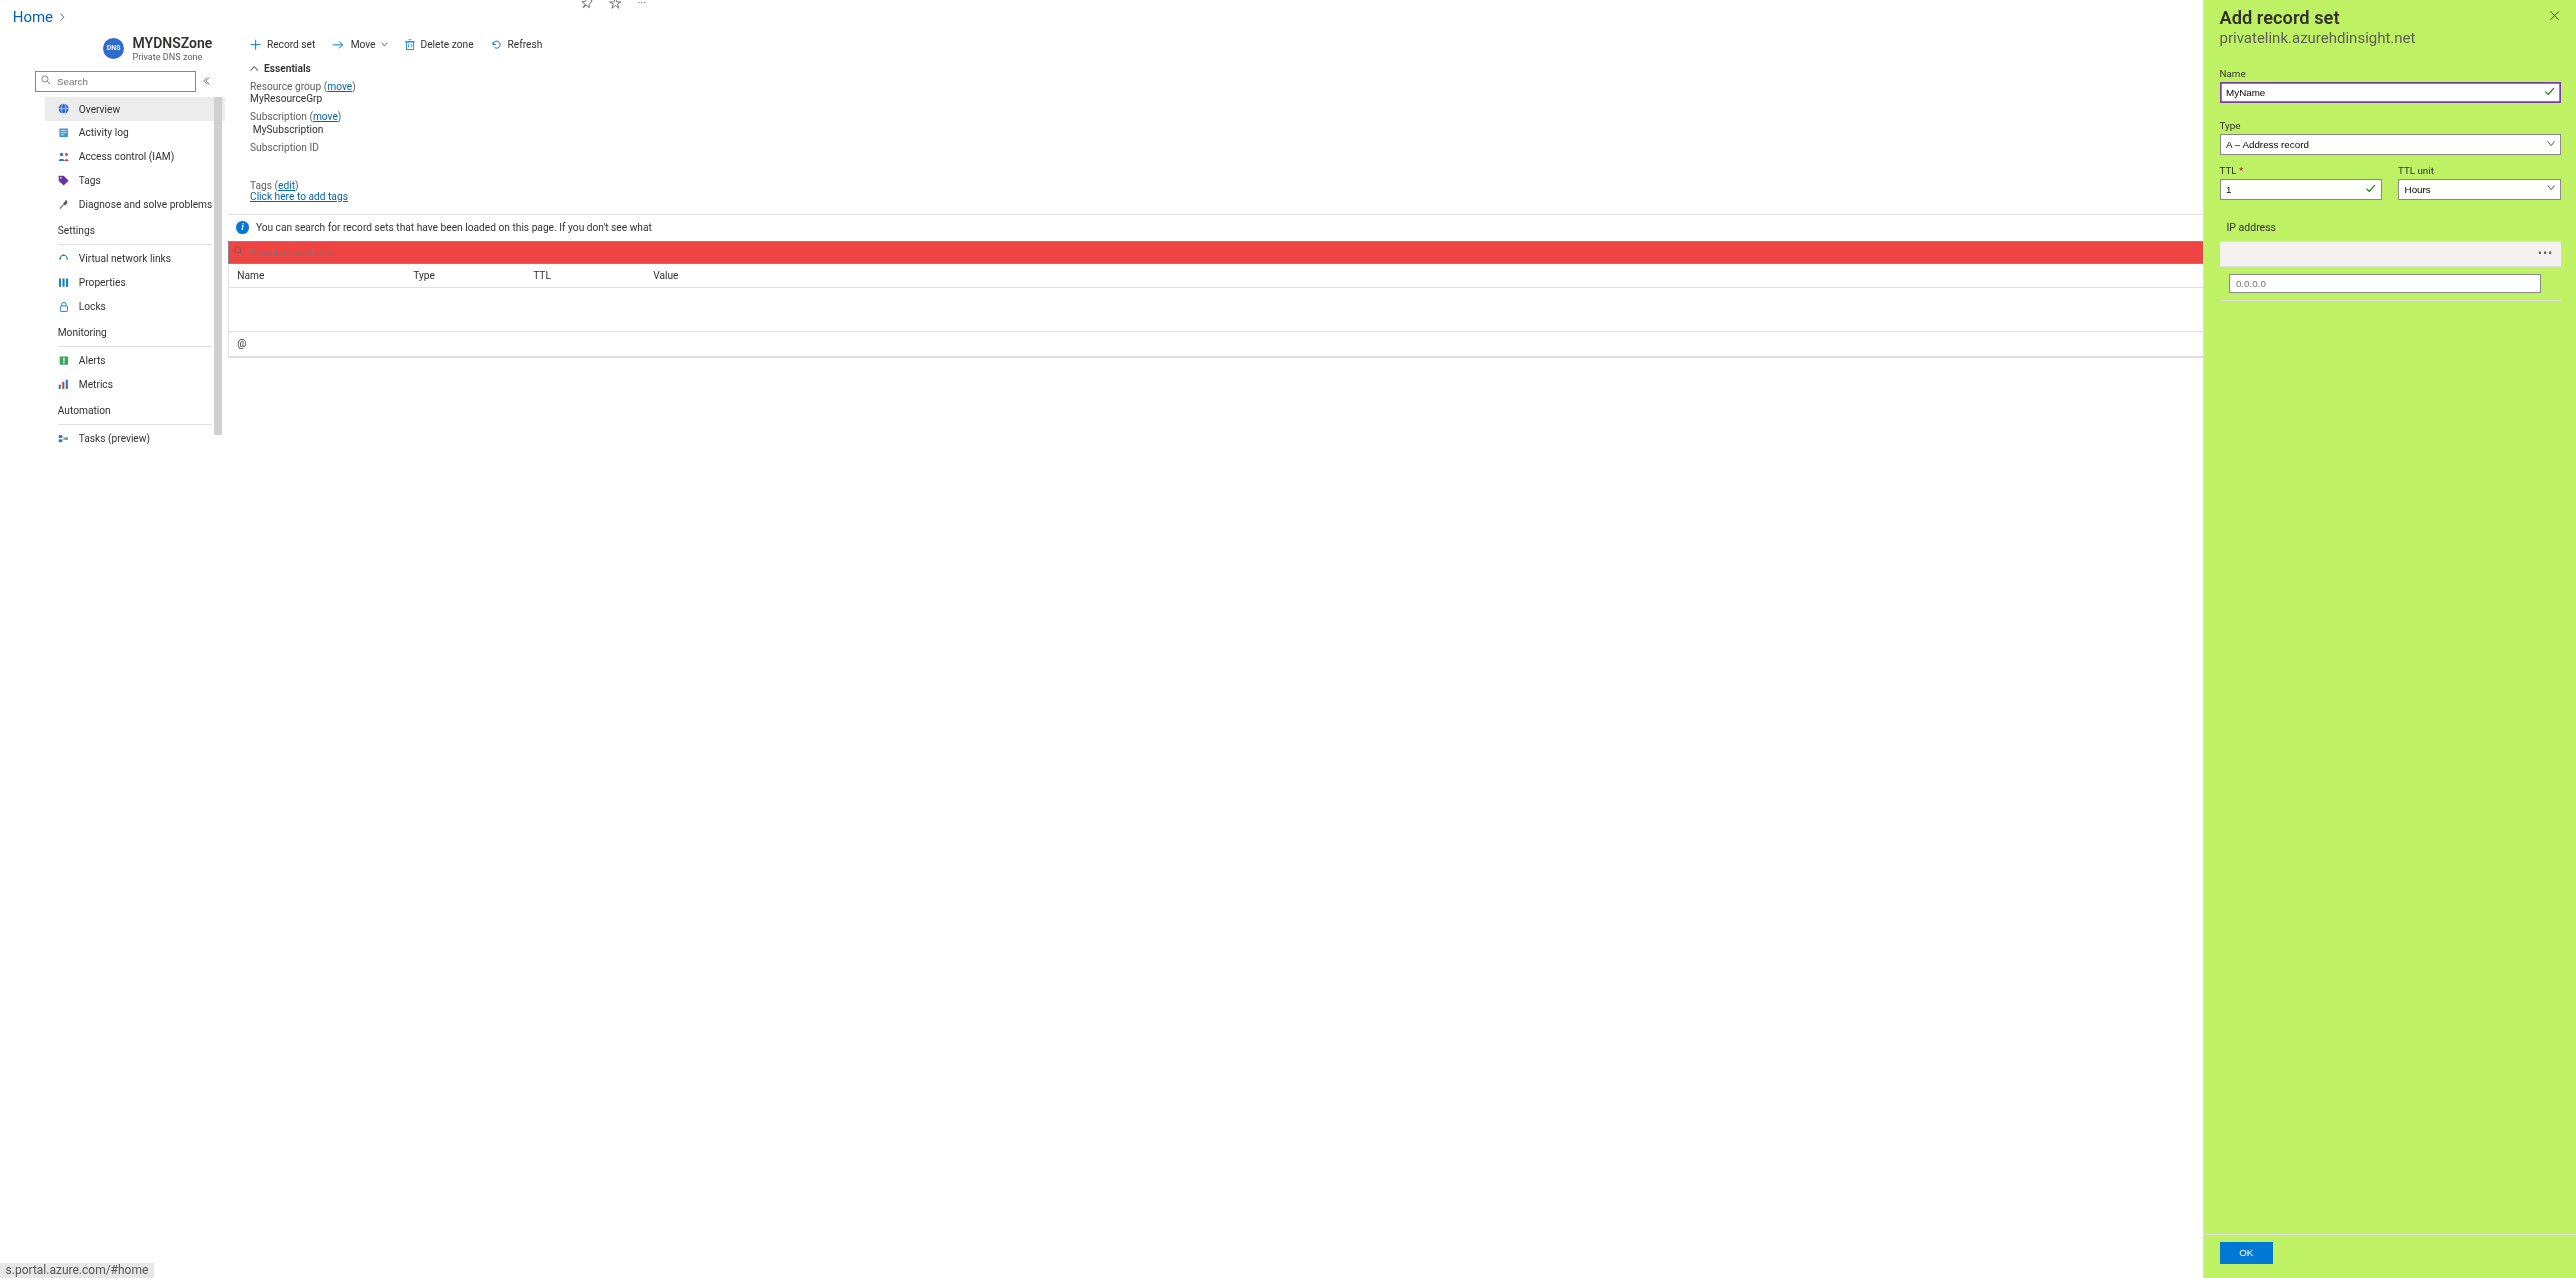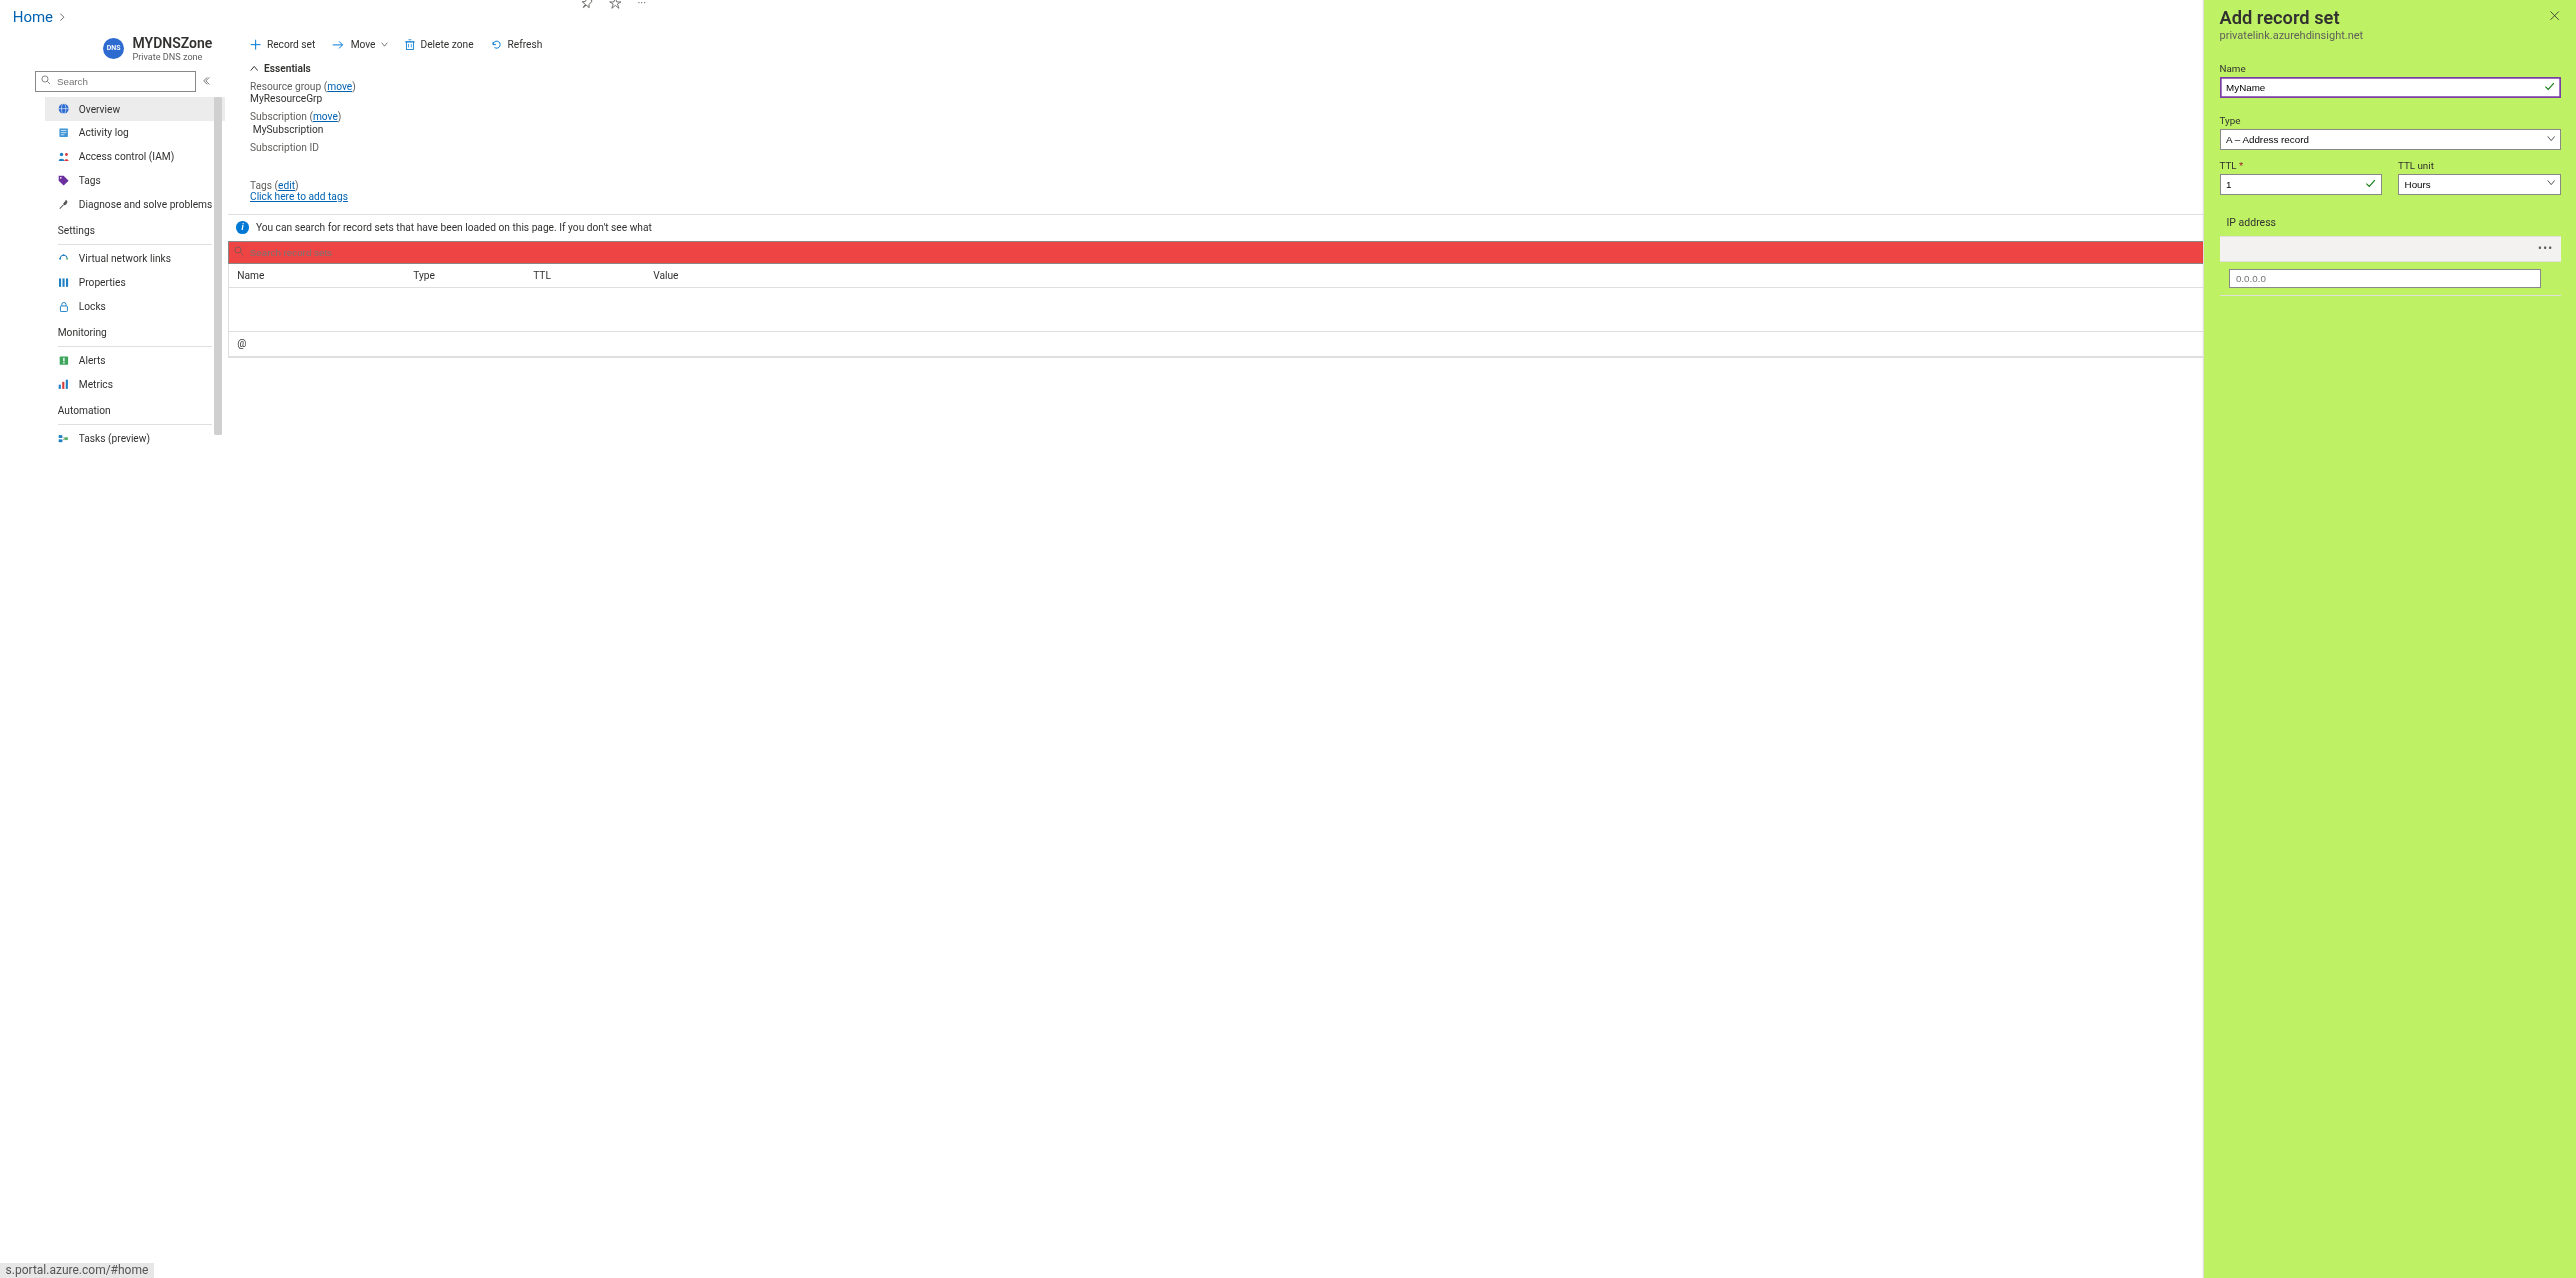--- a/index.html
+++ b/index.html
@@ -72,21 +72,21 @@
   .rec-table .col-val  { flex:1;}
   .rec-table .row { display:flex; }
   .rec-row-space { height:44px; border-bottom:0.7px solid #e1dfdd;}
   .rec-table .row .col-name { color:#323130;}
   .rec-bottom { height:41px; border-top:0.7px solid #e1dfdd; margin:0 2.8px;}
 
   
   .blade { position:absolute; top:0; right:0; width:373px; height:100vh; background:#bef264; border-left:0.7px solid #e1dfdd; display:flex; flex-direction:column; box-shadow:-0.7px 0 0 rgba(0,0,0,.05);}
   .blade-hdr { padding:7px 15.5px 5.6px 15.5px; display:flex; align-items:flex-start; justify-content:space-between;}
   .blade-hdr h2 { font-size:18.3px; font-weight:600;}
-  .blade-hdr .sub { font-size:11px; color:#605e5c; margin-top:1.4px;}
+  .blade-hdr .sub { font-size:15px; color:#605e5c; margin-top:1.4px;}
   .blade-hdr .close { cursor:pointer; font-size:12.7px; color:#323130; padding-top:2.8px;}
 
   .form { padding:5.6px 15.5px; flex:1; overflow:auto;}
   .fld-label { font-size:9.8px; color:#323130; margin-top:9.8px; margin-bottom:2.8px; display:block;}
   .fld-label .req { color:#a4262c;}
   .txt-input { width:100%; height:21px; border:0.7px solid #8a8886; padding:2.8px 5.6px; font-size:9.8px;}
   .txt-input.valid-outline { border:0.7px solid #7b3fa3; box-shadow:0 0 0 0.7px #7b3fa3 inset;}
   .input-wrap { position:relative;}
   .input-wrap .check { position:absolute; right:5.6px; top:4.2px; color:#107c10;}
   .select { width:100%; height:21px; border:0.7px solid #8a8886; padding:2.8px 5.6px; font-size:9.8px; background:#fff; appearance:none; position:relative;}
@@ -469,16 +469,19 @@
       <span>IP address</span>
     </div>
     <div class="ip-grid-header">
       <span class="dots">•••</span>
     </div>
     <div class="ip-input-row">
       <input type="text" placeholder="0.0.0.0" style="">
     </div>
   </div>
 
+  <div class="blade-footer">
+    <button class="btn-primary">OK</button>
+  </div>
 </div>
 
 <div class="url-corner">s.portal.azure.com/#home</div>
 
 
 </body></html>

